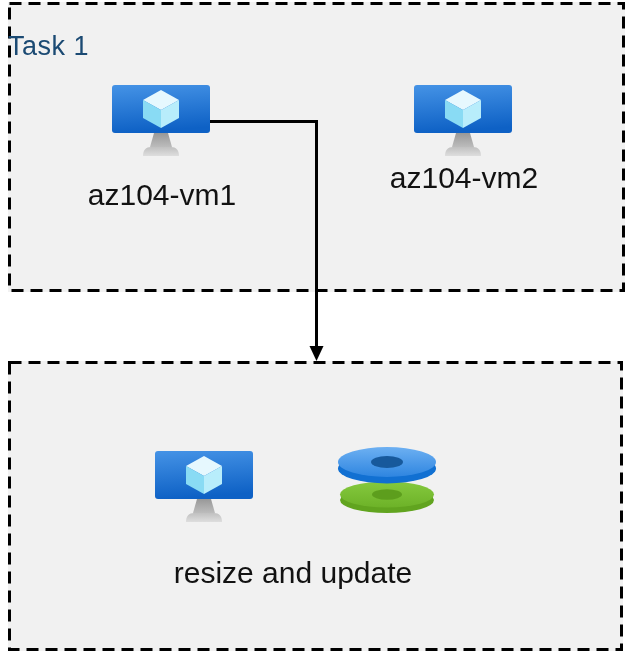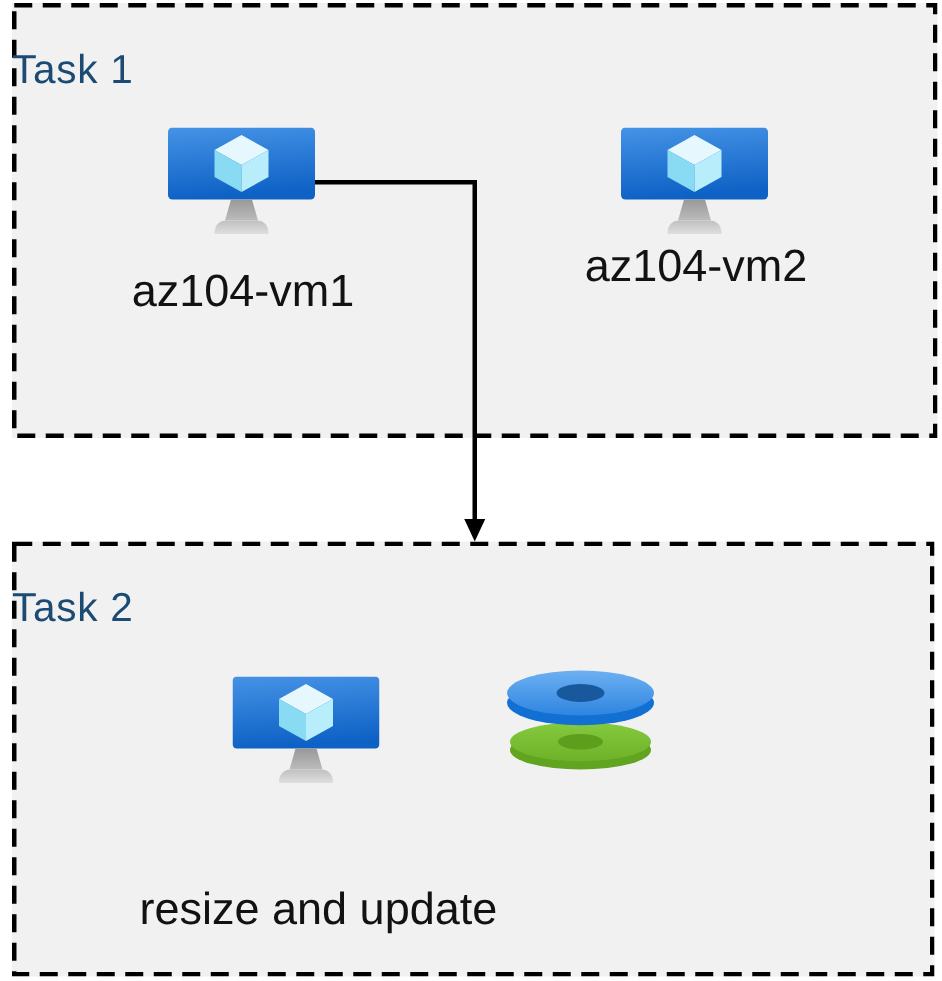--- a/index.html
+++ b/index.html
@@ -22,23 +22,23 @@
   }
   .icon { position:absolute; display:block; }
   .vm-label {
     position:absolute; width:300px;
     text-align:center;
     font-size:30px; line-height:37px;
     color:#121212;
   }
   .caption {
     position:absolute;
+    text-align:center;
     font-size:30px; line-height:37px;
     color:#121212;
-    margin-top:34px;
   }
   #arrow-overlay {
     position:absolute; left:0; top:0; z-index:5;
     pointer-events:none;
   }
 </style>
 </head>
 <body>
 
 <svg width="0" height="0" style="position:absolute" aria-hidden="true">
@@ -98,21 +98,20 @@
   <div class="vm-label" style="left:306px; top:157px;">
     <span>az104-vm2</span><br>
   </div>
 </div>
 
 <div class="task-box" style="left:8px; top:361px; width:615px; height:290px;">
   <svg class="border-svg" width="615" height="290">
     <rect x="1.5" y="1.5" width="612" height="287" fill="none" stroke="#000000" stroke-width="3" stroke-dasharray="12 7"></rect>
   </svg>
 
-  <div class="task-title">Task 2</div>
 
   <svg class="icon" style="left:147px; top:90px;" width="98" height="74" viewBox="0 0 98 74">
     <rect x="0" y="0" width="98" height="48" rx="3" fill="url(#g-screen)"></rect>
     <polygon points="49,5 67,15 49,25 31,15" fill="#e6f8fe"></polygon>
     <polygon points="31,15 49,25 49,43 31,33" fill="#89dbf4"></polygon>
     <polygon points="67,15 49,25 49,43 67,33" fill="#b8edfb"></polygon>
     <polygon points="42,48 56,48 60,62 38,62" fill="url(#g-neck)"></polygon>
     <path d="M31,71 C31,65 34,62 39,62 L59,62 C64,62 67,65 67,71 Z" fill="url(#g-base)"></path>
   </svg>
 

